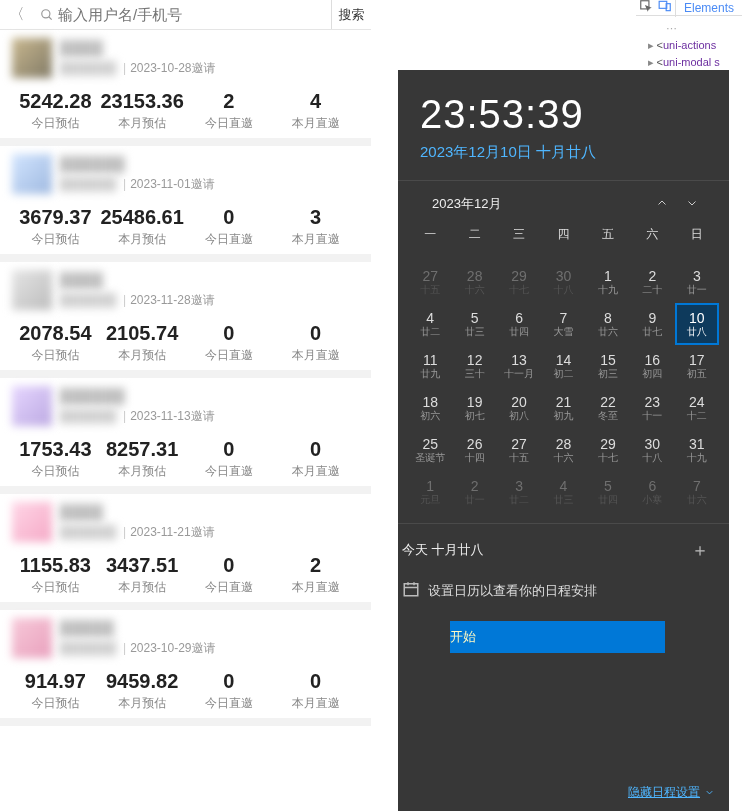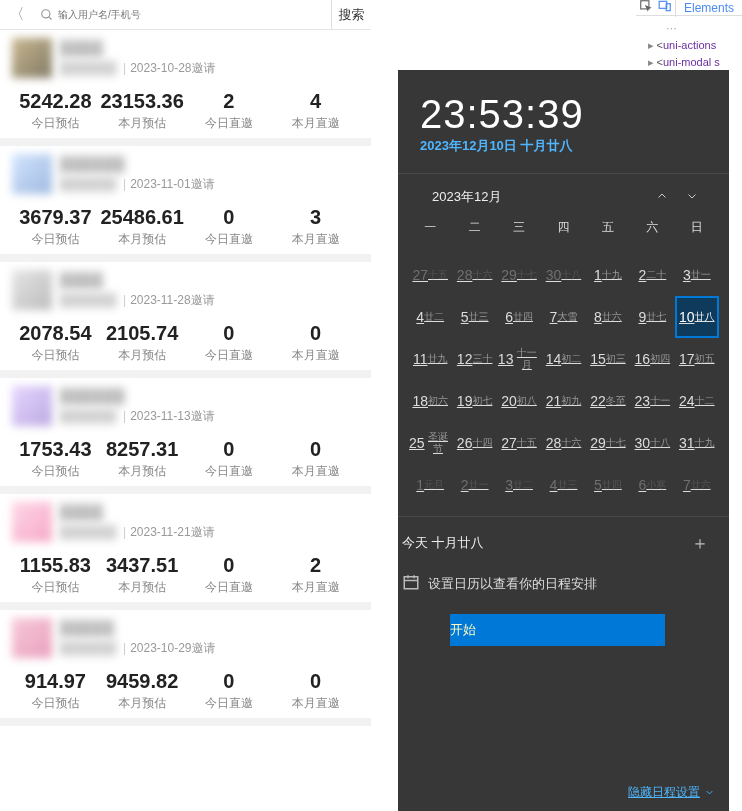--- a/index.html
+++ b/index.html
@@ -4,21 +4,21 @@
 <style>
 *{box-sizing:border-box;margin:0;padding:0;font-family:"Microsoft YaHei","Segoe UI",Arial,sans-serif;}
 body{width:742px;height:811px;overflow:hidden;background:#fff;position:relative;}
 
 
 .left{position:absolute;left:0;top:0;width:371px;height:811px;background:#fff;}
 .searchbar{display:flex;align-items:center;height:30px;border-bottom:1px solid #e5e5e5;}
 .back{width:34px;text-align:center;color:#888;font-size:15px;}
 .sinput{flex:1;display:flex;align-items:center;padding:0 6px;color:#999;border:none;height:100%;}
 .sinput svg{margin-right:4px;}
-.sinput input{border:none;outline:none;flex:1;font-size:10px;color:#333;background:transparent;}
+.sinput input{border:none;outline:none;flex:1;font-size:15px;color:#333;background:transparent;}
 .sbtn{width:40px;font-size:13px;color:#333;text-align:center;border-left:1px solid #ddd;height:100%;line-height:30px;}
 
 .card{border-bottom:8px solid #f2f2f2;padding:8px 12px 6px 12px;}
 .row1{display:flex;align-items:center;}
 .avatar{width:40px;height:40px;background:#ddd;flex:none;filter:blur(4px);}
 .av0{background:linear-gradient(135deg,#c9b88f,#817a66);}
 .av1{background:linear-gradient(135deg,#d2e5ff,#9fb9e0);}
 .av2{background:linear-gradient(135deg,#e5e5e5,#bdbdbd);}
 .av3{background:linear-gradient(135deg,#e6d6ff,#bca9e2);}
 .av4{background:linear-gradient(135deg,#ffd6e7,#f5a9c6);}
@@ -41,29 +41,29 @@
 .dt-tab{padding:0 8px;color:#4b8bf5;}
 .dt-body{padding:4px 4px 0 12px;font-family:Consolas,monospace;font-size:11px;line-height:17px;color:#555;}
 .dt-caret{color:#888;margin-right:3px;}
 .tag-p{color:#6c2ea0;}
 .dt-dim{color:#aaa;}
 
 
 .flyout{position:absolute;left:398px;top:70px;width:331px;height:741px;background:#373737;color:#ddd;font-size:12px;}
 .clock{padding:22px 22px 18px 22px;border-bottom:1px solid #4a4a4a;}
 .time{font-size:40px;font-weight:300;color:#fff;letter-spacing:1px;}
-.date{color:#4fb6ff;font-size:13px;margin-top:0;font-weight:bold;}
+.date{color:#4fb6ff;font-size:15px;margin-top:6px;}
 
 .calhead{display:flex;align-items:center;padding:14px 22px 8px 22px;margin-left:12px;}
 .calmonth{flex:1;font-size:13px;color:#eee;}
 .arrow{width:30px;text-align:center;color:#ccc;font-size:12px;}
 
 .grid{display:grid;grid-template-columns:repeat(7,1fr);padding:2px 10px 10px 10px;}
 .dow{text-align:center;font-size:12px;color:#ddd;padding:3px 0 8px 0;}
-.cell{text-align:center;padding:3px 0 3px 0;height:42px;display:flex;flex-direction:row;justify-content:center;align-items:center;border:1px solid transparent;text-decoration:underline;}
+.cell{text-align:center;padding:3px 0 3px 0;height:42px;display:flex;flex-direction:column;justify-content:center;align-items:center;border:1px solid transparent;}
 .cnum{font-size:14px;color:#ddd;line-height:16px;}
 .csub{font-size:10px;color:#999;line-height:12px;}
 .out .cnum{color:#6f6f6f;}
 .out .csub{color:#555;}
 .today{border:2px solid #0078d7;background:#0e3a5c;}
 .today .cnum,.today .csub{color:#fff;}
 
 .agenda{border-top:1px solid #4a4a4a;padding:14px 20px 0 4px;}
 .agtop{display:flex;align-items:center;}
 .agtitle{flex:1;font-size:13px;color:#eee;}

